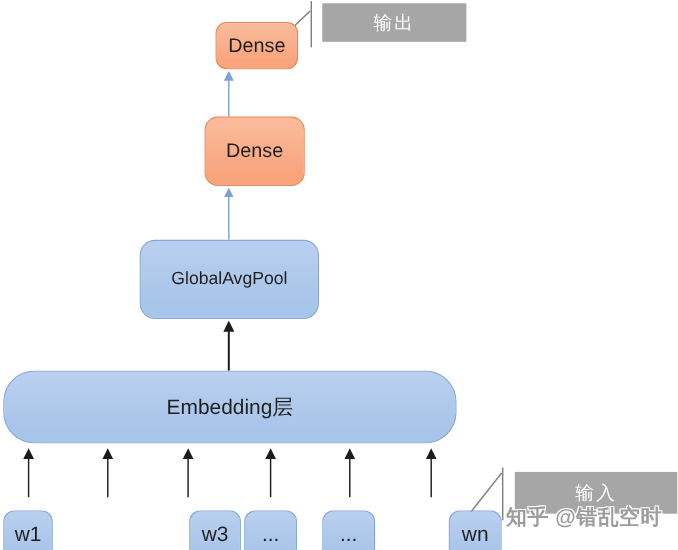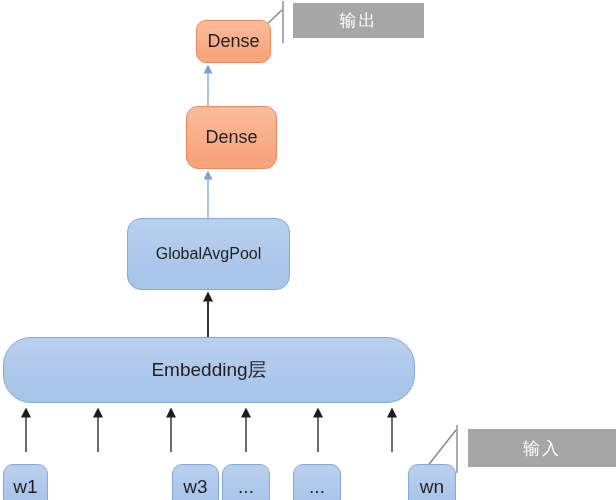--- a/index.html
+++ b/index.html
@@ -143,14 +143,15 @@
   <div class="node blue in-box in-4">
     <span>...</span>
   </div>
   <div class="node blue in-box in-5">
     <span>wn</span>
   </div>
 
   <div class="gray-label input-label">输入</div>
   <div class="gray-label output-label">输出</div>
 
+  <div class="watermark">知乎 @错乱空时</div>
 
 </div>
 
 </body></html>

